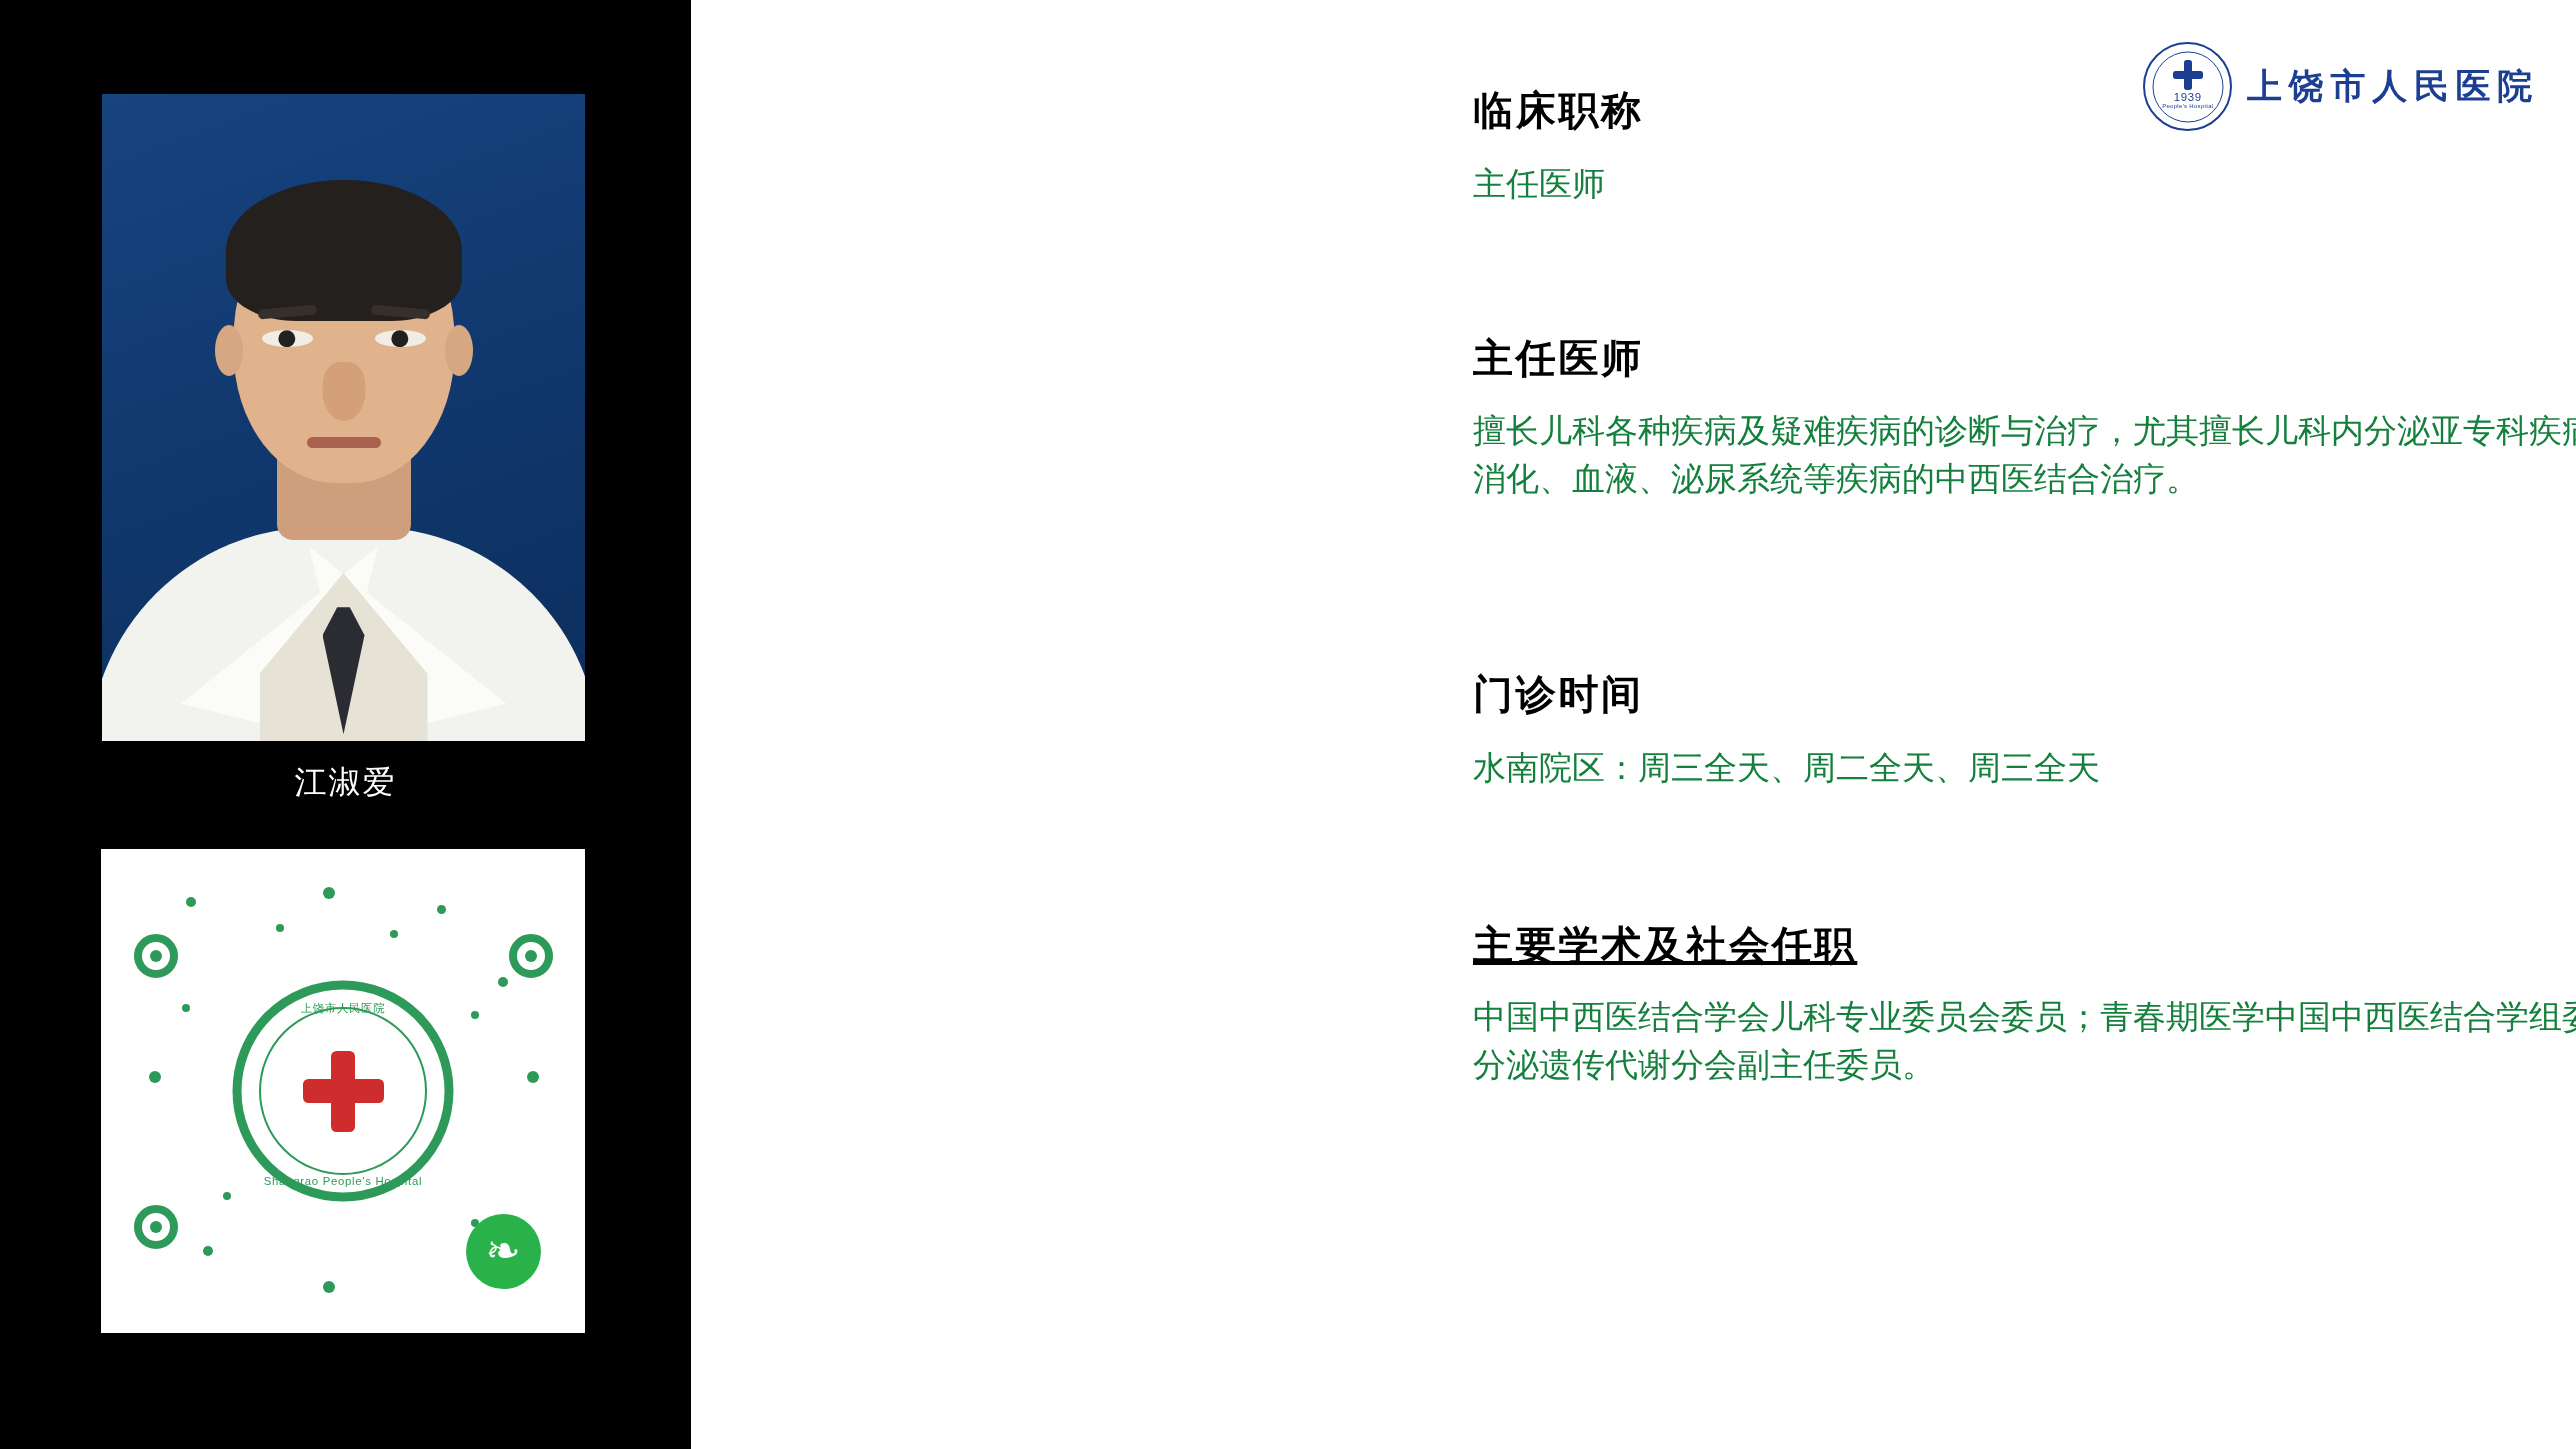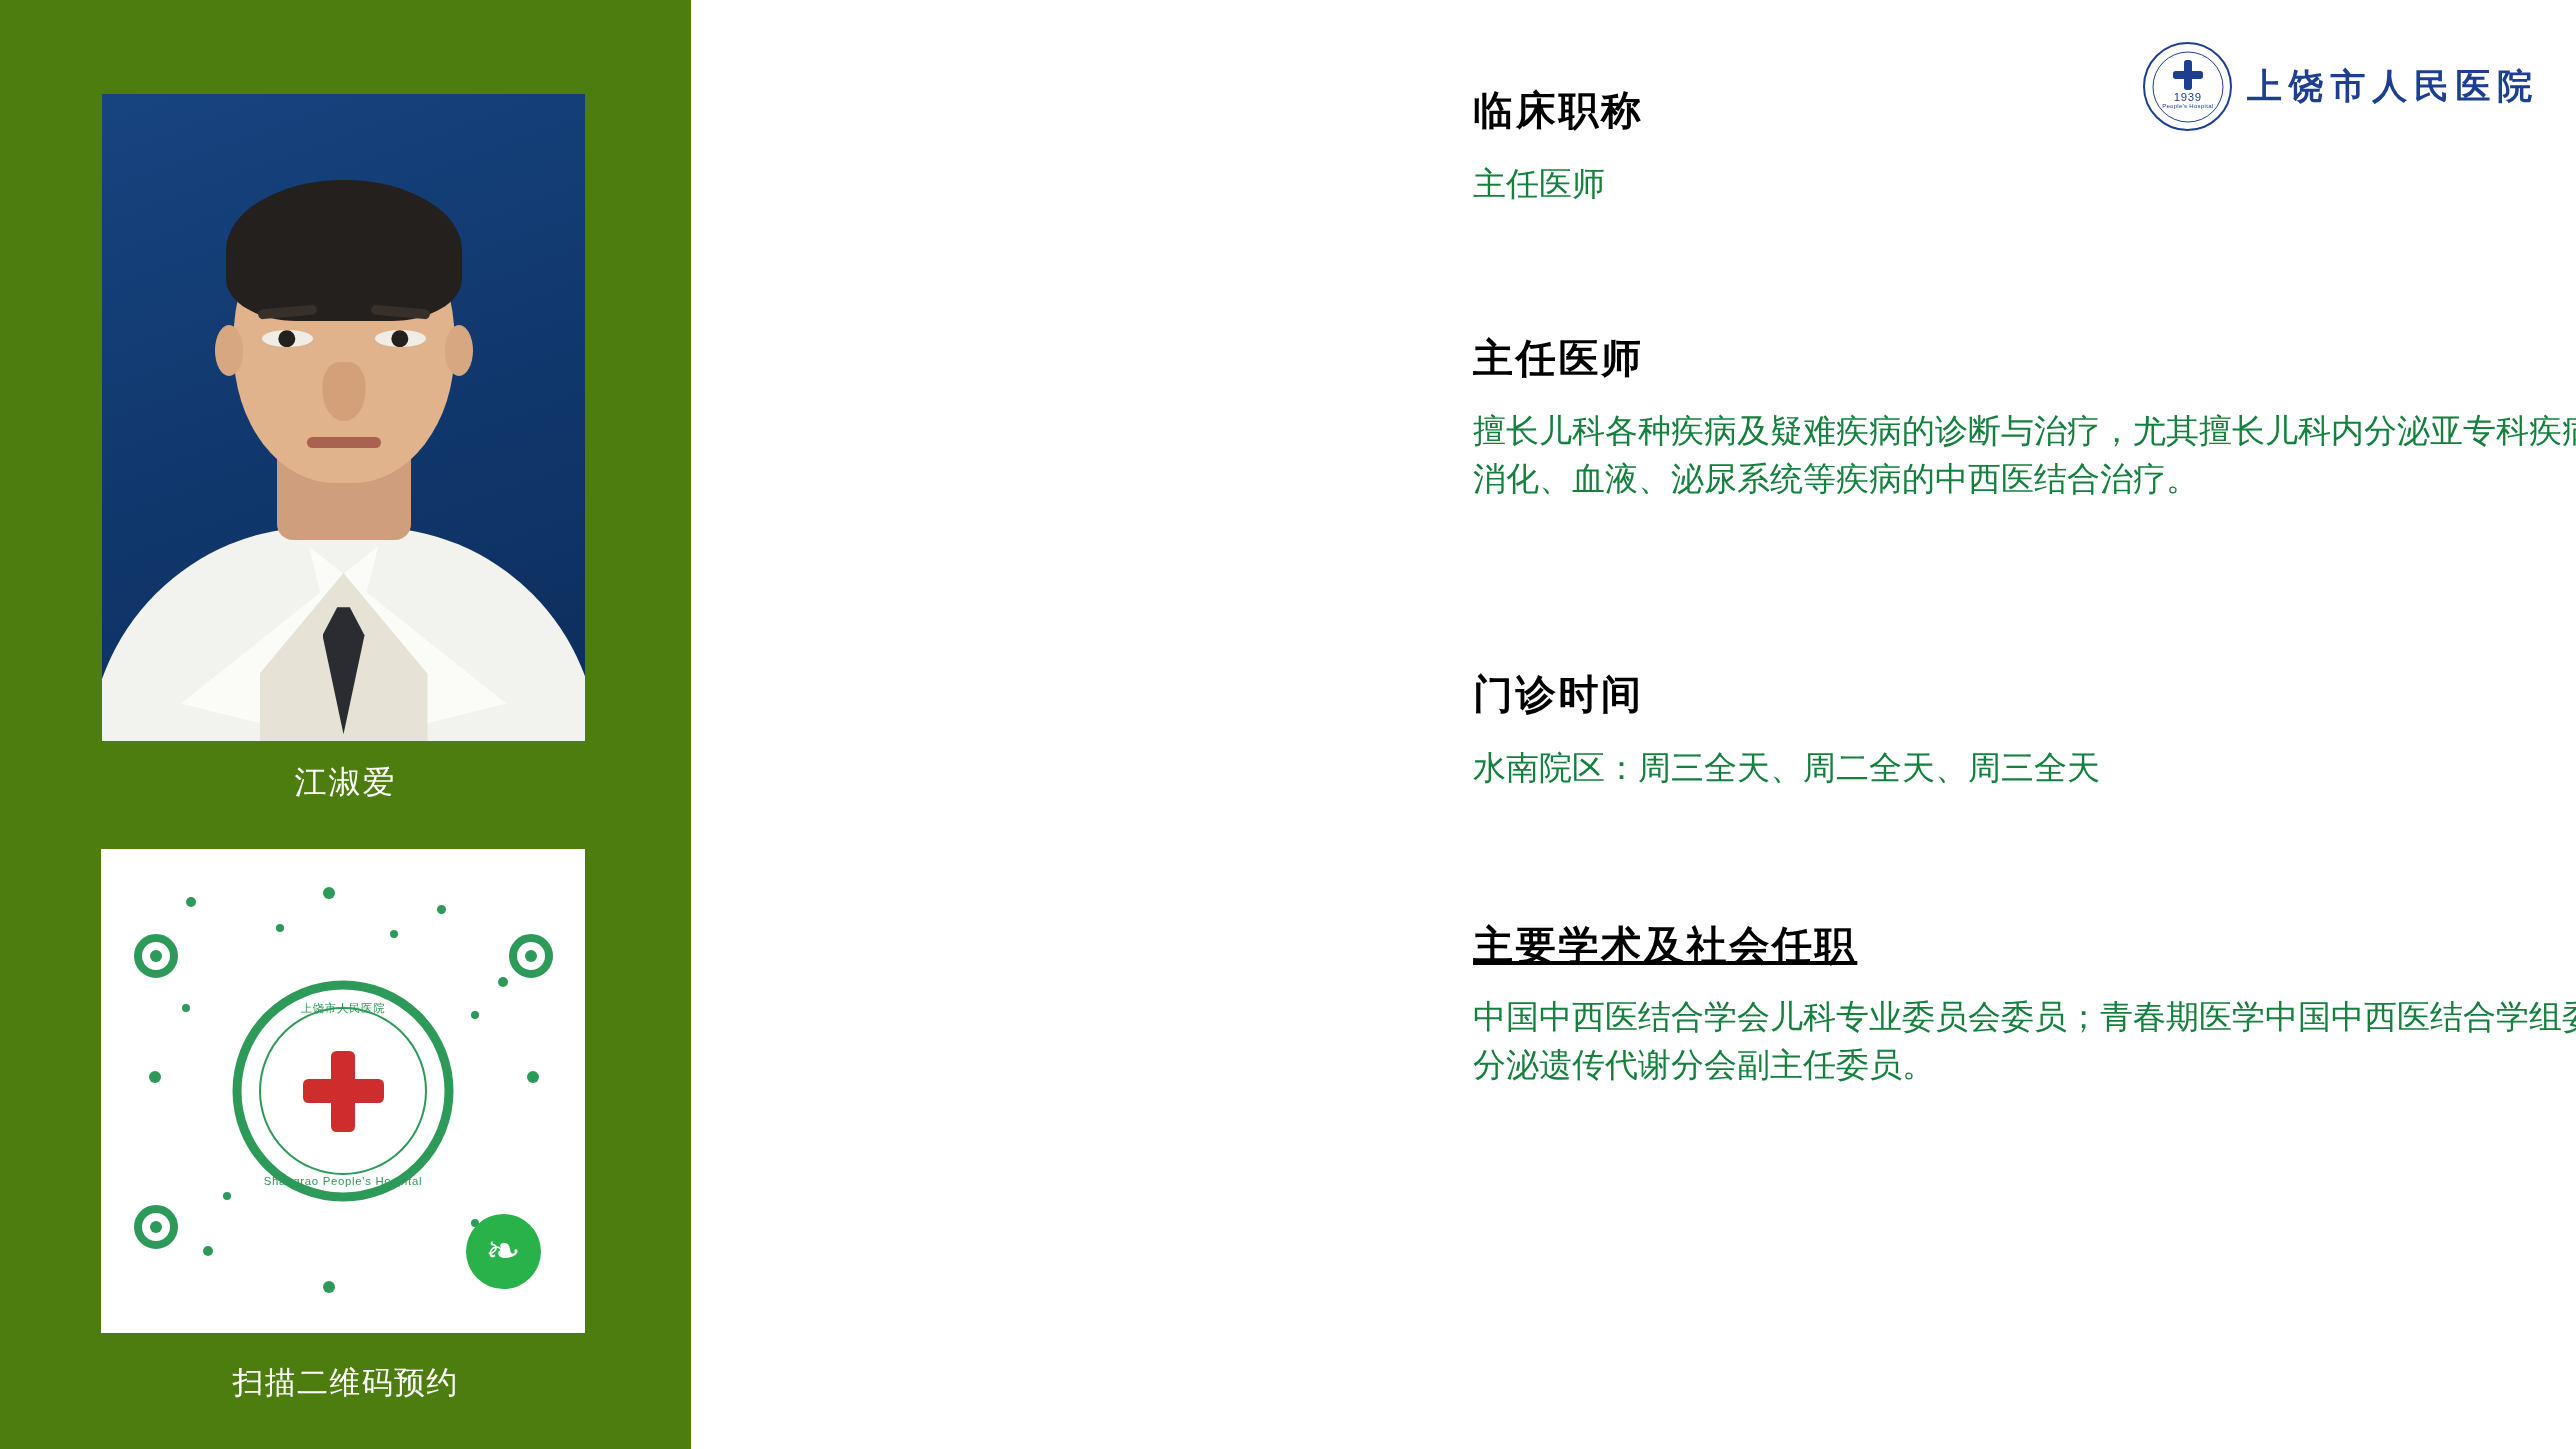--- a/index.html
+++ b/index.html
@@ -19,21 +19,21 @@
     height: 1449px;
     background: #ffffff;
     display: flex;
   }
 
   
   .sidebar {
     position: relative;
     width: 691px;
     height: 1449px;
-    background: #4d7c0f;
+    background: #000000;
     flex: 0 0 691px;
     text-decoration: underline;
   }
   .sidebar-inner {
     position: absolute;
     left: 0;
     top: 0;
     width: 691px;
     height: 1449px;
   }
@@ -519,21 +519,20 @@
           <div class="qr-ring"></div>
           <div class="qr-ring-inner">
             <div class="qr-cross"></div>
           </div>
           <div class="qr-label-top">上饶市人民医院</div>
           <div class="qr-label-bottom">Shangrao People's Hospital</div>
           <div class="qr-wechat">❧</div>
         </div>
       </div>
 
-      <div class="qr-caption">扫描二维码预约</div>
     </div>
   </div>
 
   <div class="content">
 
     <div class="logo">
       <div class="logo-seal">
         <div class="logo-seal-mark"></div>
         <div class="logo-seal-year">1939</div>
         <div class="logo-seal-en">People's Hospital</div>

